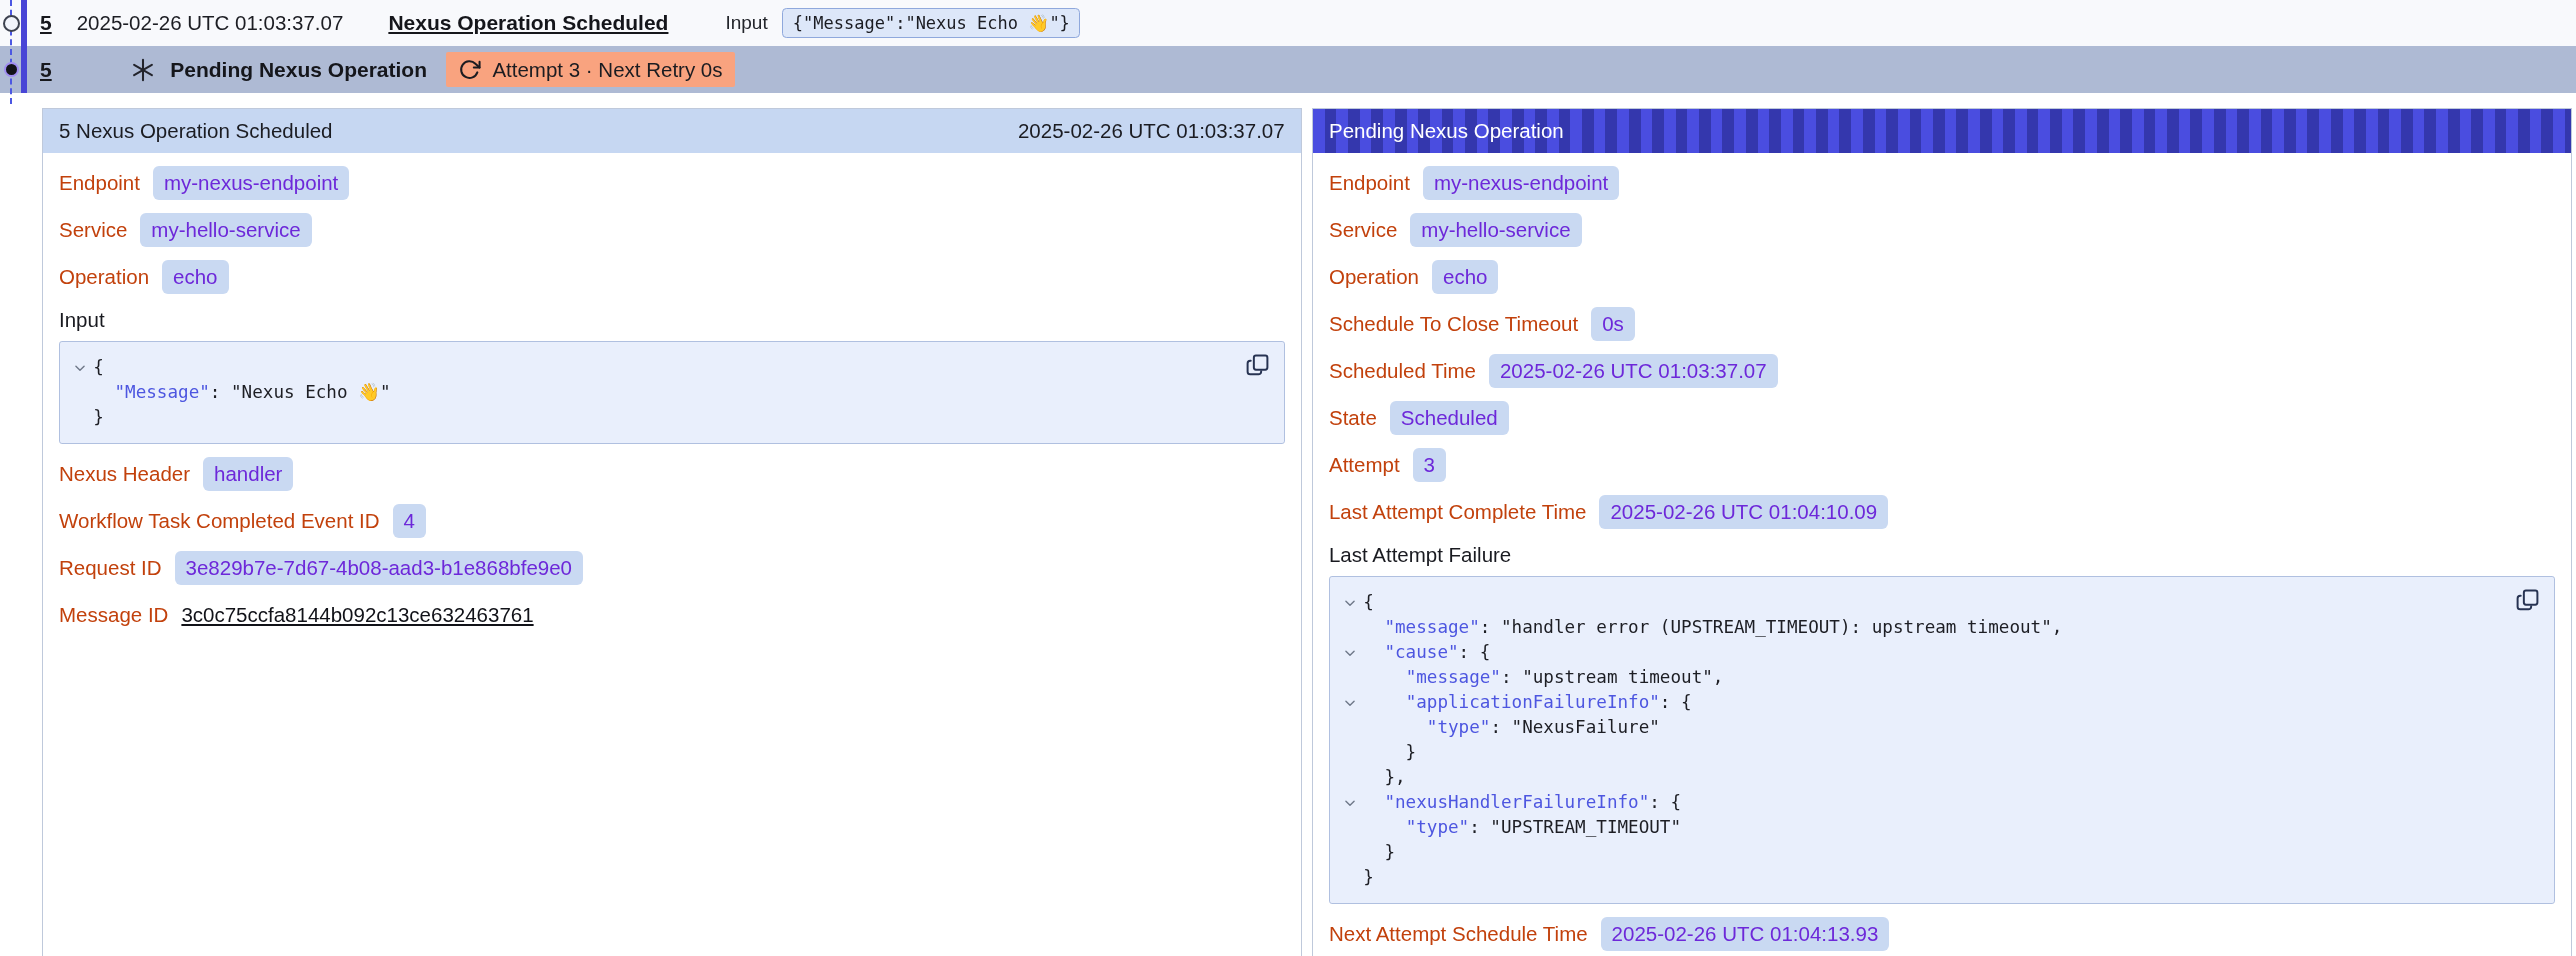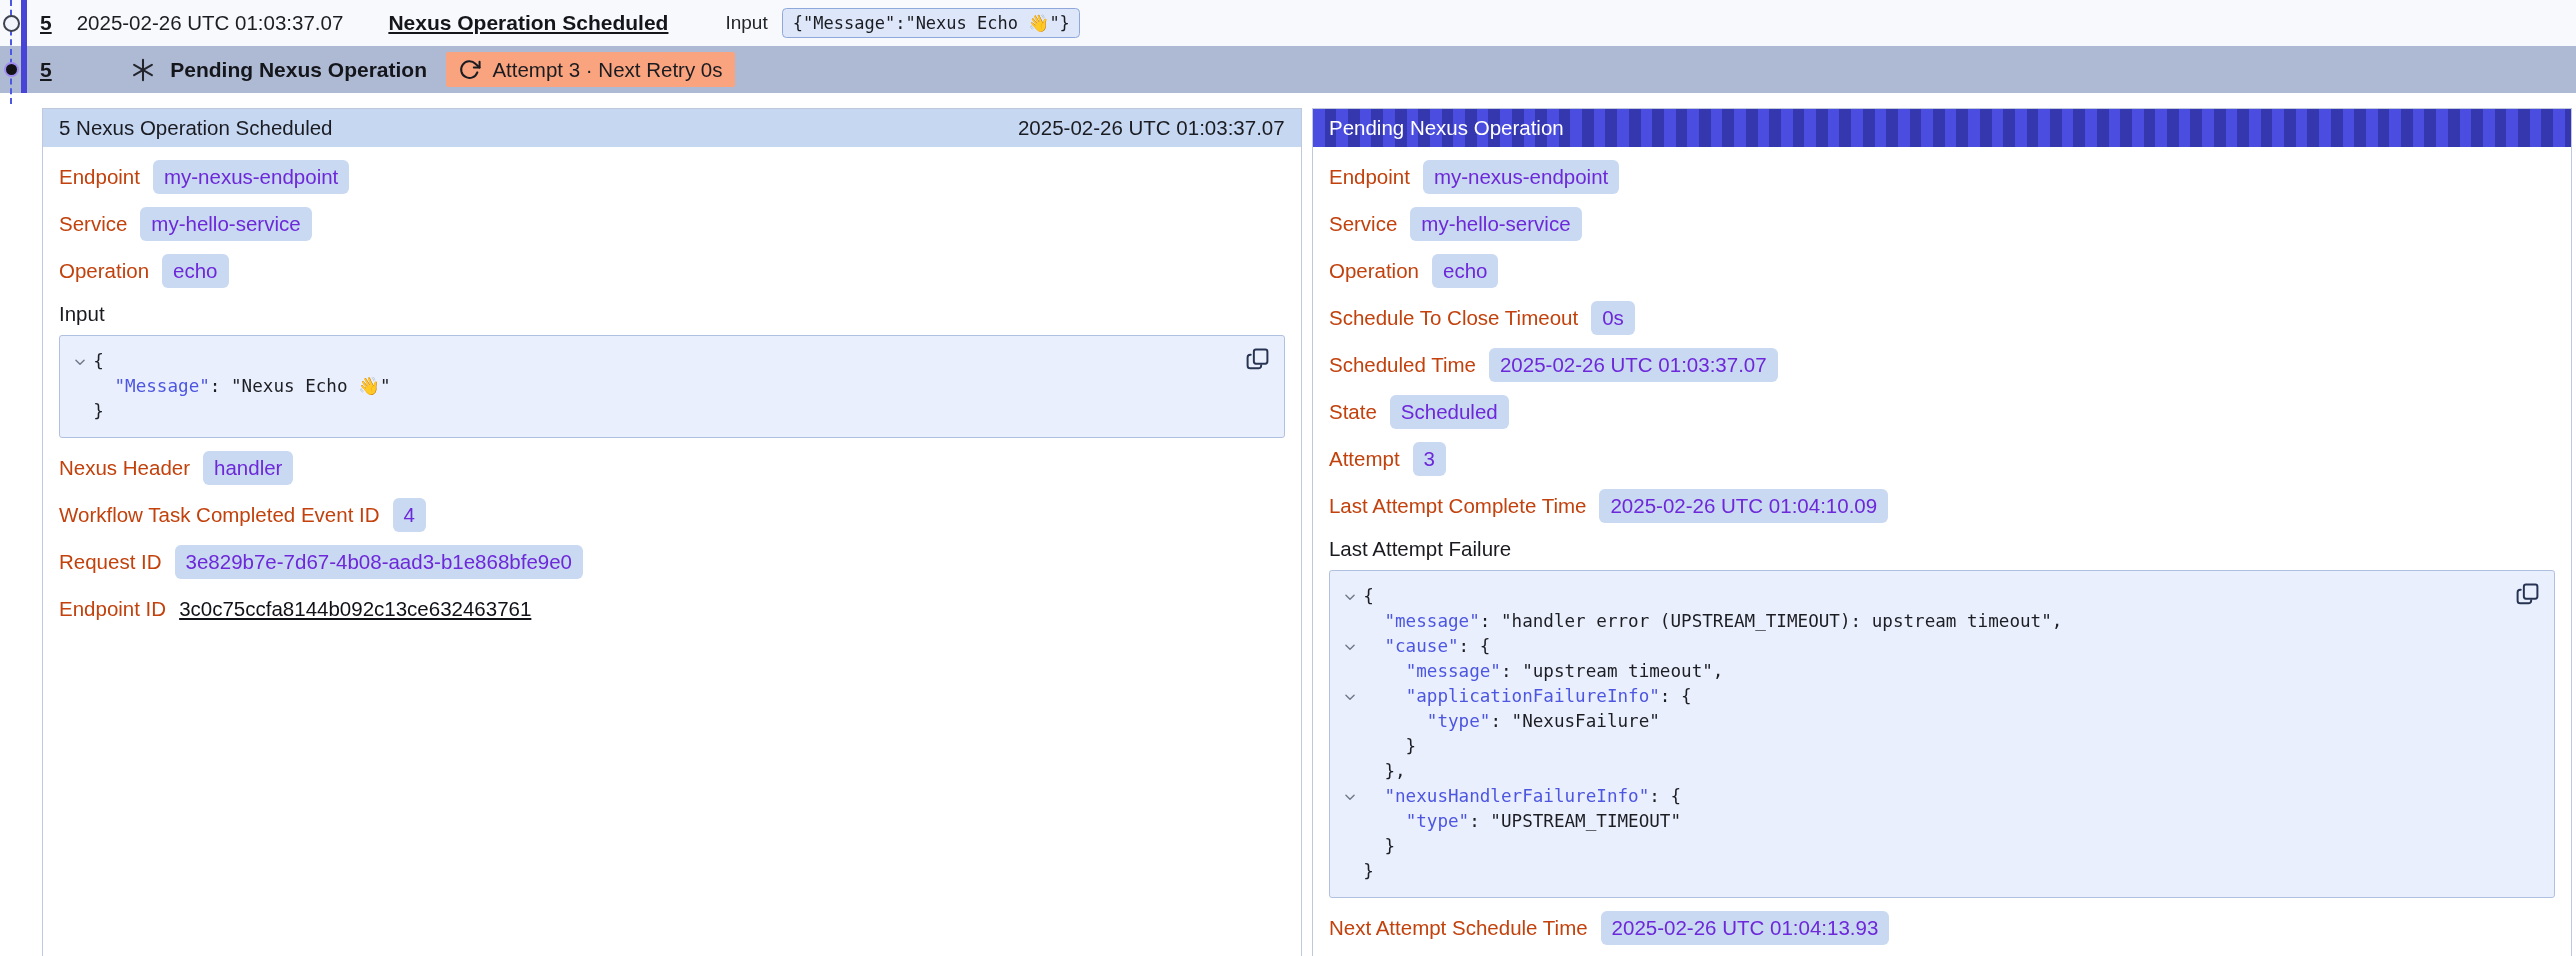--- a/index.html
+++ b/index.html
@@ -35,21 +35,21 @@
     background:#f1f4fb; border:2.9px solid #3d424f;
   }
   .tl-circle-filled {
     position:absolute; left:3.7px; top:62px; width:15.4px; height:15.4px; border-radius:50%;
     background:#121217; border:2.9px solid #9f8cf0;
   }
   
   .details { position:absolute; top:108px; left:42px; right:4.4px; height:886px; display:flex; gap:10.3px; }
   .panel { flex:1 1 0; border:1.5px solid #bfc9db; background:#fff; display:flex; flex-direction:column; min-width:0; }
   .panel-header {
-    flex:none; height:38px; display:flex; align-items:center; justify-content:space-between;
+    flex:none; height:44px; display:flex; align-items:center; justify-content:space-between;
     padding:0 16px; font-size:20.5px; color:#1b1c22; background:#c6d7f2;
   }
   .panel-header.striped {
     background:repeating-linear-gradient(90deg,#4a4de0 0 11.7px,#3437ad 11.7px 23.4px);
     color:#ffffff; justify-content:flex-start; font-weight:500;
   }
   .panel-body { padding:13px 16px 22px 16px; }
   .field-row { display:flex; align-items:center; height:34px; margin:0 0 13px 0; }
   .field-label { font-size:20.5px; color:#c2410c; margin-right:13px; white-space:nowrap; }
   .badge {
@@ -147,21 +147,21 @@
           </div>
           <div class="field-row">
             <span class="field-label">Workflow Task Completed Event ID</span>
             <span class="badge">4</span>
           </div>
           <div class="field-row">
             <span class="field-label">Request ID</span>
             <span class="badge">3e829b7e-7d67-4b08-aad3-b1e868bfe9e0</span>
           </div>
           <div class="field-row">
-            <span class="field-label">Endpoint ID</span>
+            <span class="field-label">Message ID</span>
             <span class="link-value">3c0c75ccfa8144b092c13ce632463761</span>
           </div>
         </div>
     </section>
 
     <section class="panel">
       <header class="panel-header striped">
         <span>Pending Nexus Operation</span>
       </header>
       <div class="panel-body" id="right-body">

